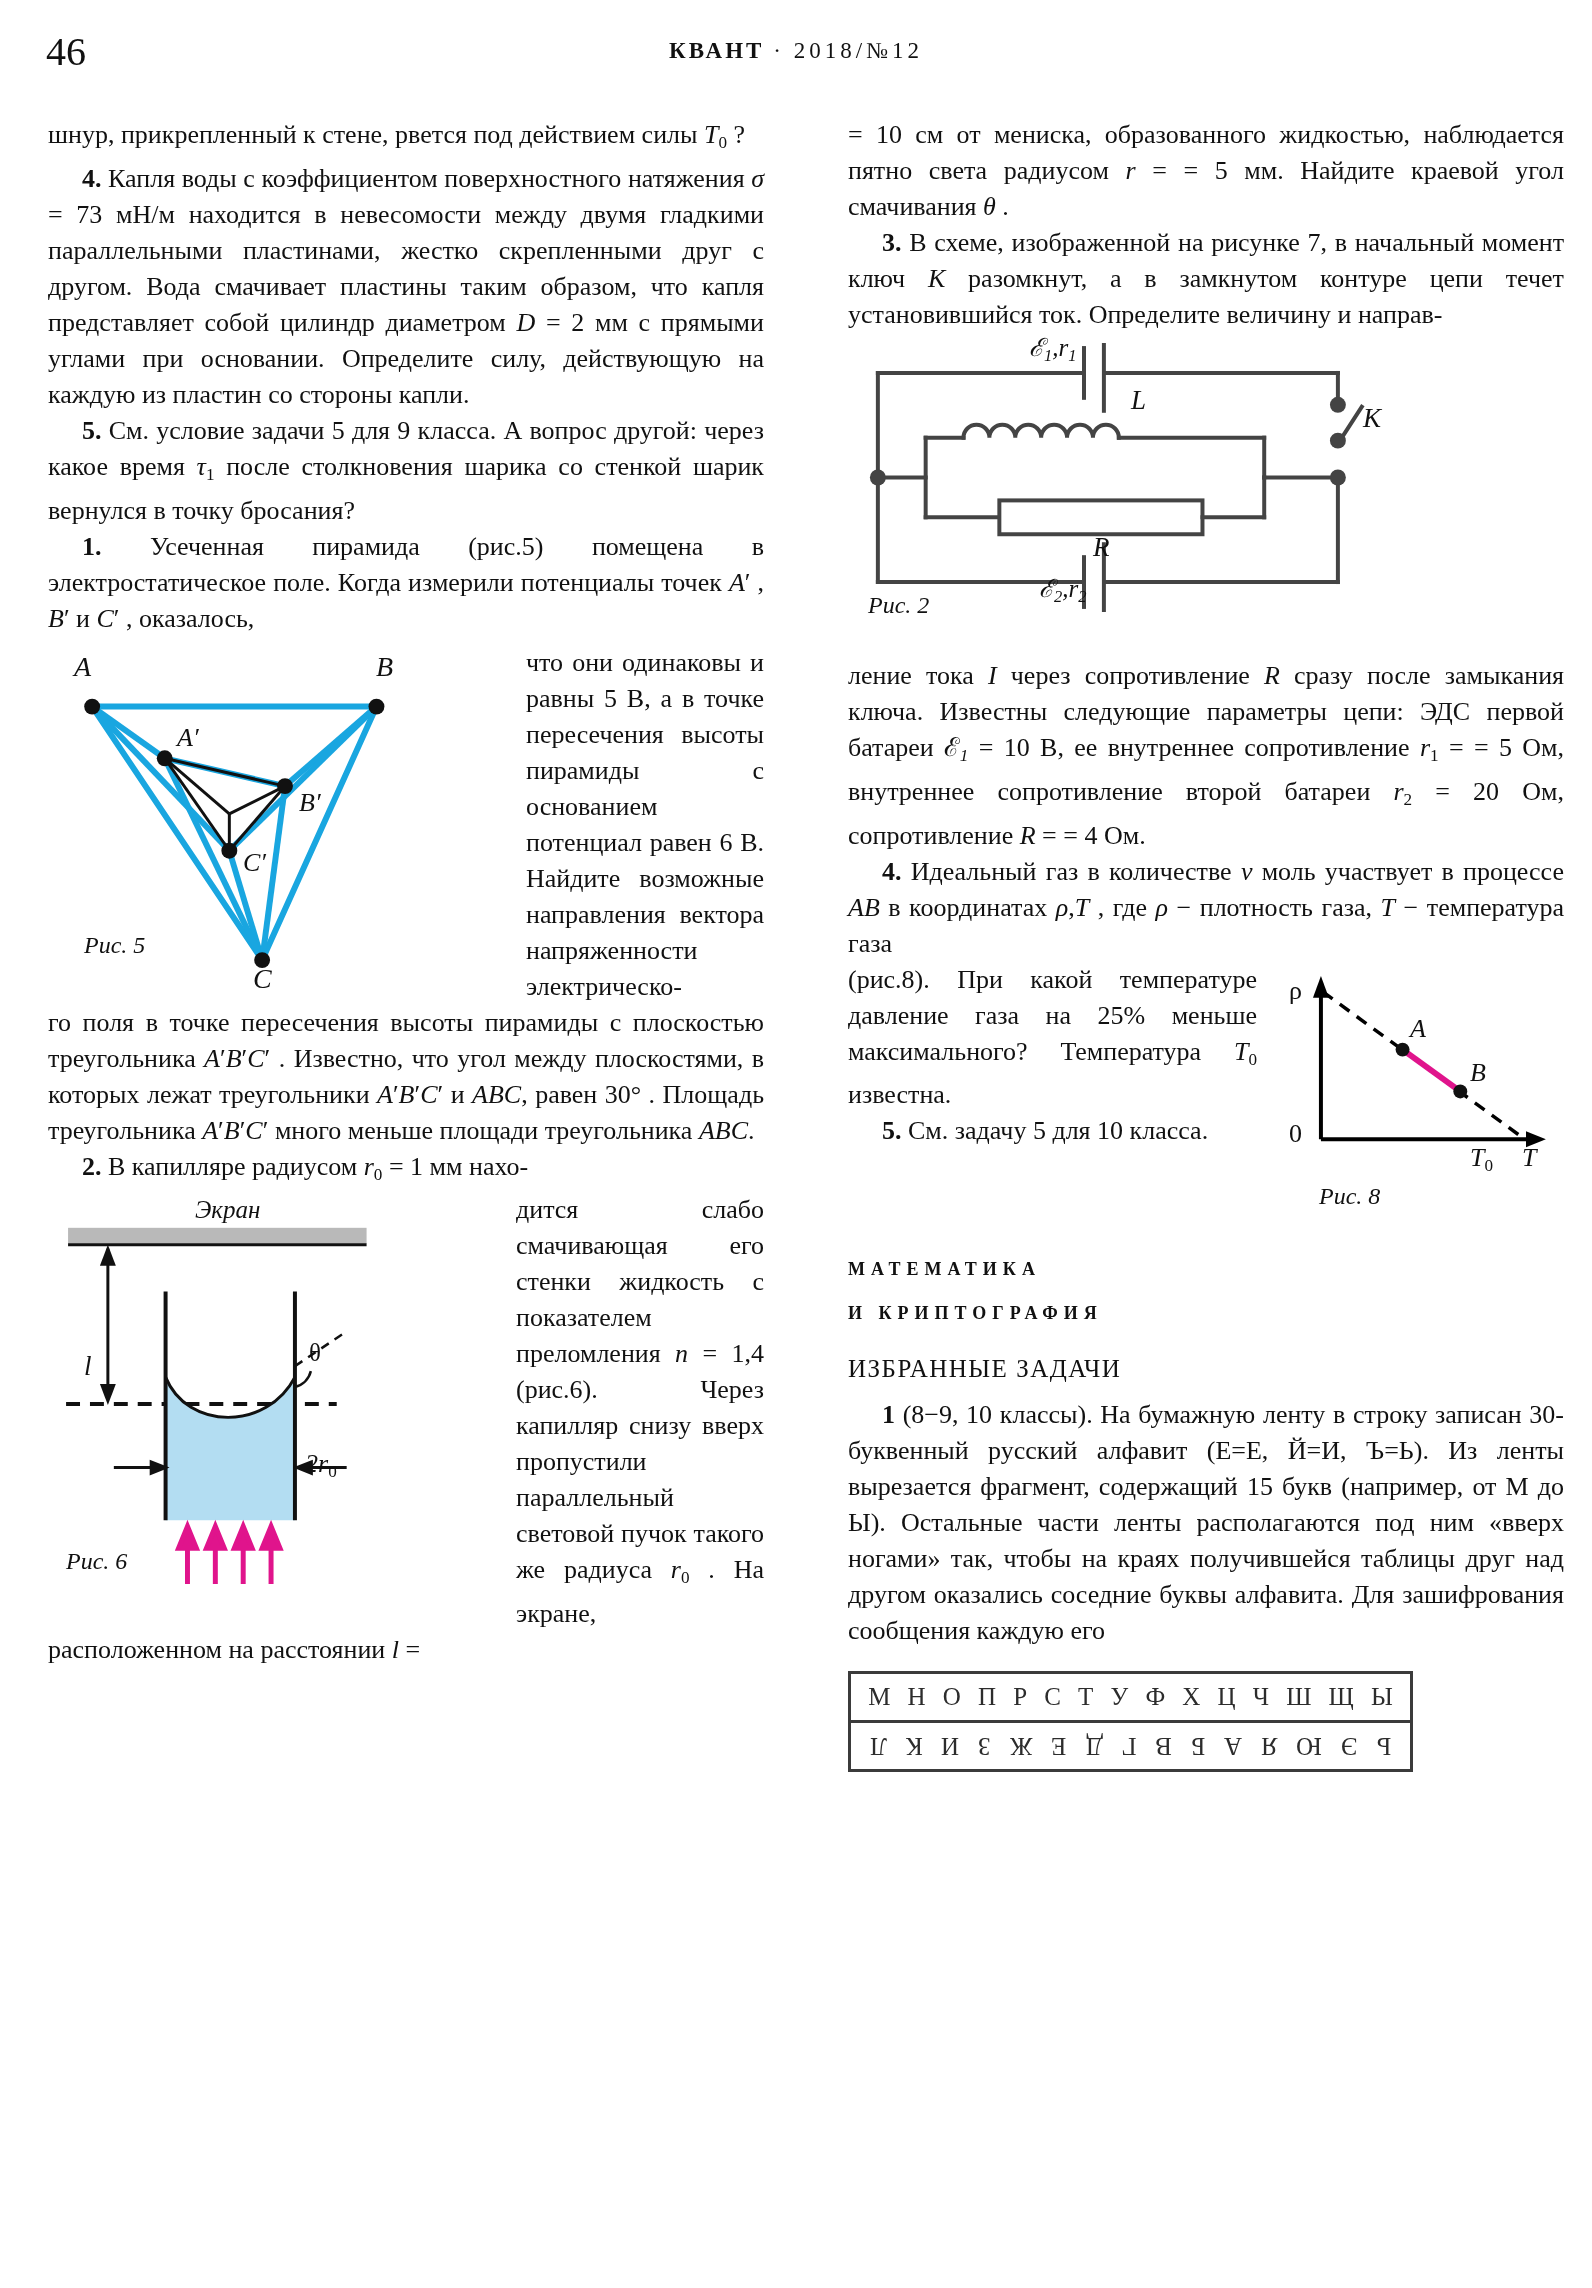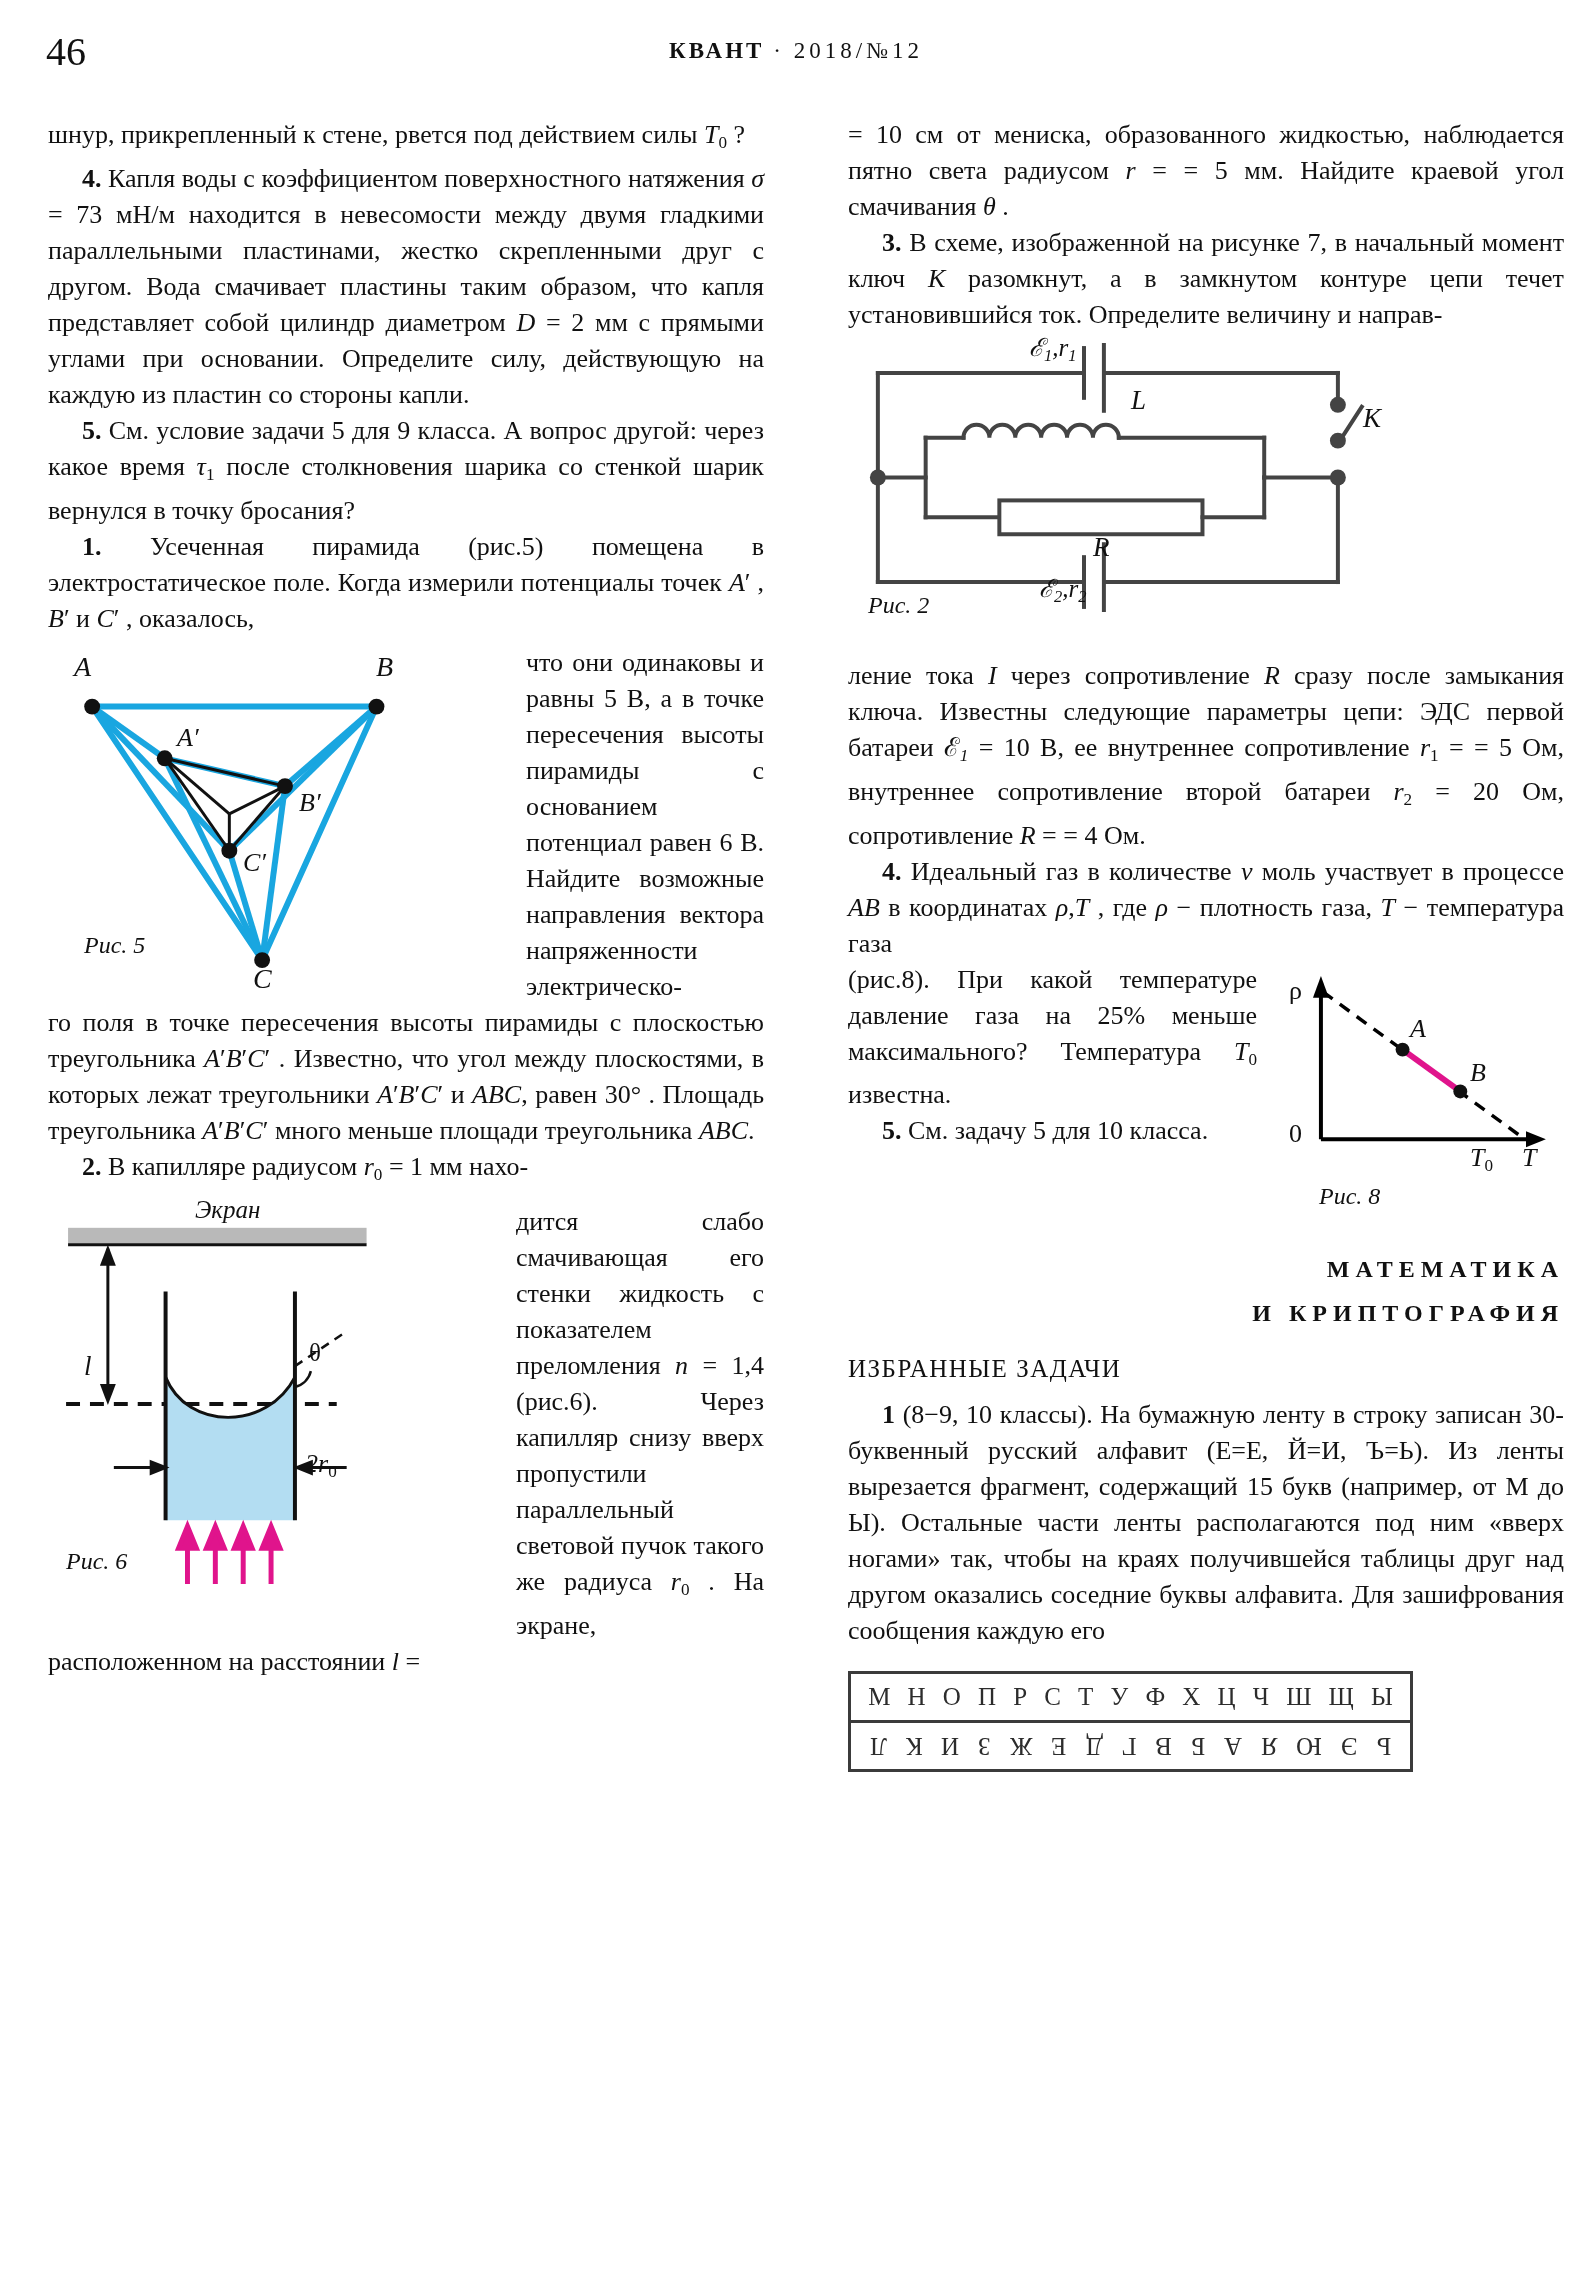--- a/index.html
+++ b/index.html
@@ -32,21 +32,21 @@
   .num{font-weight:700;}
   i.m{font-style:italic;font-family:"Liberation Serif",serif;}
   .sub{font-size:0.66em;vertical-align:-0.28em;font-style:normal;}
   .sub-i{font-size:0.66em;vertical-align:-0.28em;font-style:italic;}
 
   .classhead{
     margin:22px 0 10px 0;text-align:center;font-style:italic;font-size:25px;
   }
 
   .secthead{
-    text-align:right;font-weight:700;font-size:24px;letter-spacing:6px;line-height:40px;
+    text-align:left;font-weight:700;font-size:18px;letter-spacing:6px;line-height:40px;
     margin:18px 0 0 0;
   }
   .subhead{
     font-size:25px;letter-spacing:1.5px;margin:22px 0 14px 0;
   }
 
   .figcap{font-style:italic;font-size:24px;color:#111;}
   .clear{clear:both;}
   .tblbox{border:3px solid #3b3b3b;width:559px;}
   .tblrow{display:flex;justify-content:space-evenly;align-items:center;height:46px;}
@@ -163,21 +163,21 @@
               <polygon points="224,336 215,358 233,358"></polygon>
           </g>
         </svg>
         <div style="position:absolute;left:36px;top:159px;font-style:italic;font-size:27px;">l</div>
         <div style="position:absolute;left:261px;top:147px;font-size:25px;">θ</div>
         <div style="position:absolute;left:257px;top:257px;font-style:italic;font-size:26px;">2<i class="m">r</i><span class="sub">0</span></div>
         <div class="figcap" style="position:absolute;left:18px;top:356px;">Рис. 6</div>
       </div>
     </div>
 
-    <p class="t" style="margin-top:12px;">дится слабо смачивающая его стенки жидкость с показателем преломления <i class="m">n</i> = 1,4 (рис.6). Через капилляр снизу вверх пропустили параллельный световой пучок такого же радиуса <i class="m">r</i><span class="sub">0</span> . На экране, расположенном на расстоянии <i class="m">l</i> =</p>
+    <p class="t" style="margin-top:0;">дится слабо смачивающая его стенки жидкость с показателем преломления <i class="m">n</i> = 1,4 (рис.6). Через капилляр снизу вверх пропустили параллельный световой пучок такого же радиуса <i class="m">r</i><span class="sub">0</span> . На экране, расположенном на расстоянии <i class="m">l</i> =</p>
 
     <div class="clear"></div>
   </div>
 
   <div class="col colR">
 
     <p class="t">= 10 см от мениска, образованного жидкостью, наблюдается пятно света радиусом <i class="m">r</i> = = 5&nbsp;мм. Найдите краевой угол смачивания <i class="m">θ</i> .</p>
 
     <p class="t ind"><span class="num">3.</span> В схеме, изображенной на рисунке 7, в начальный момент ключ <i class="m">K</i> разомкнут, а в замкнутом контуре цепи течет установившийся ток. Определите величину и направ-</p>
 

